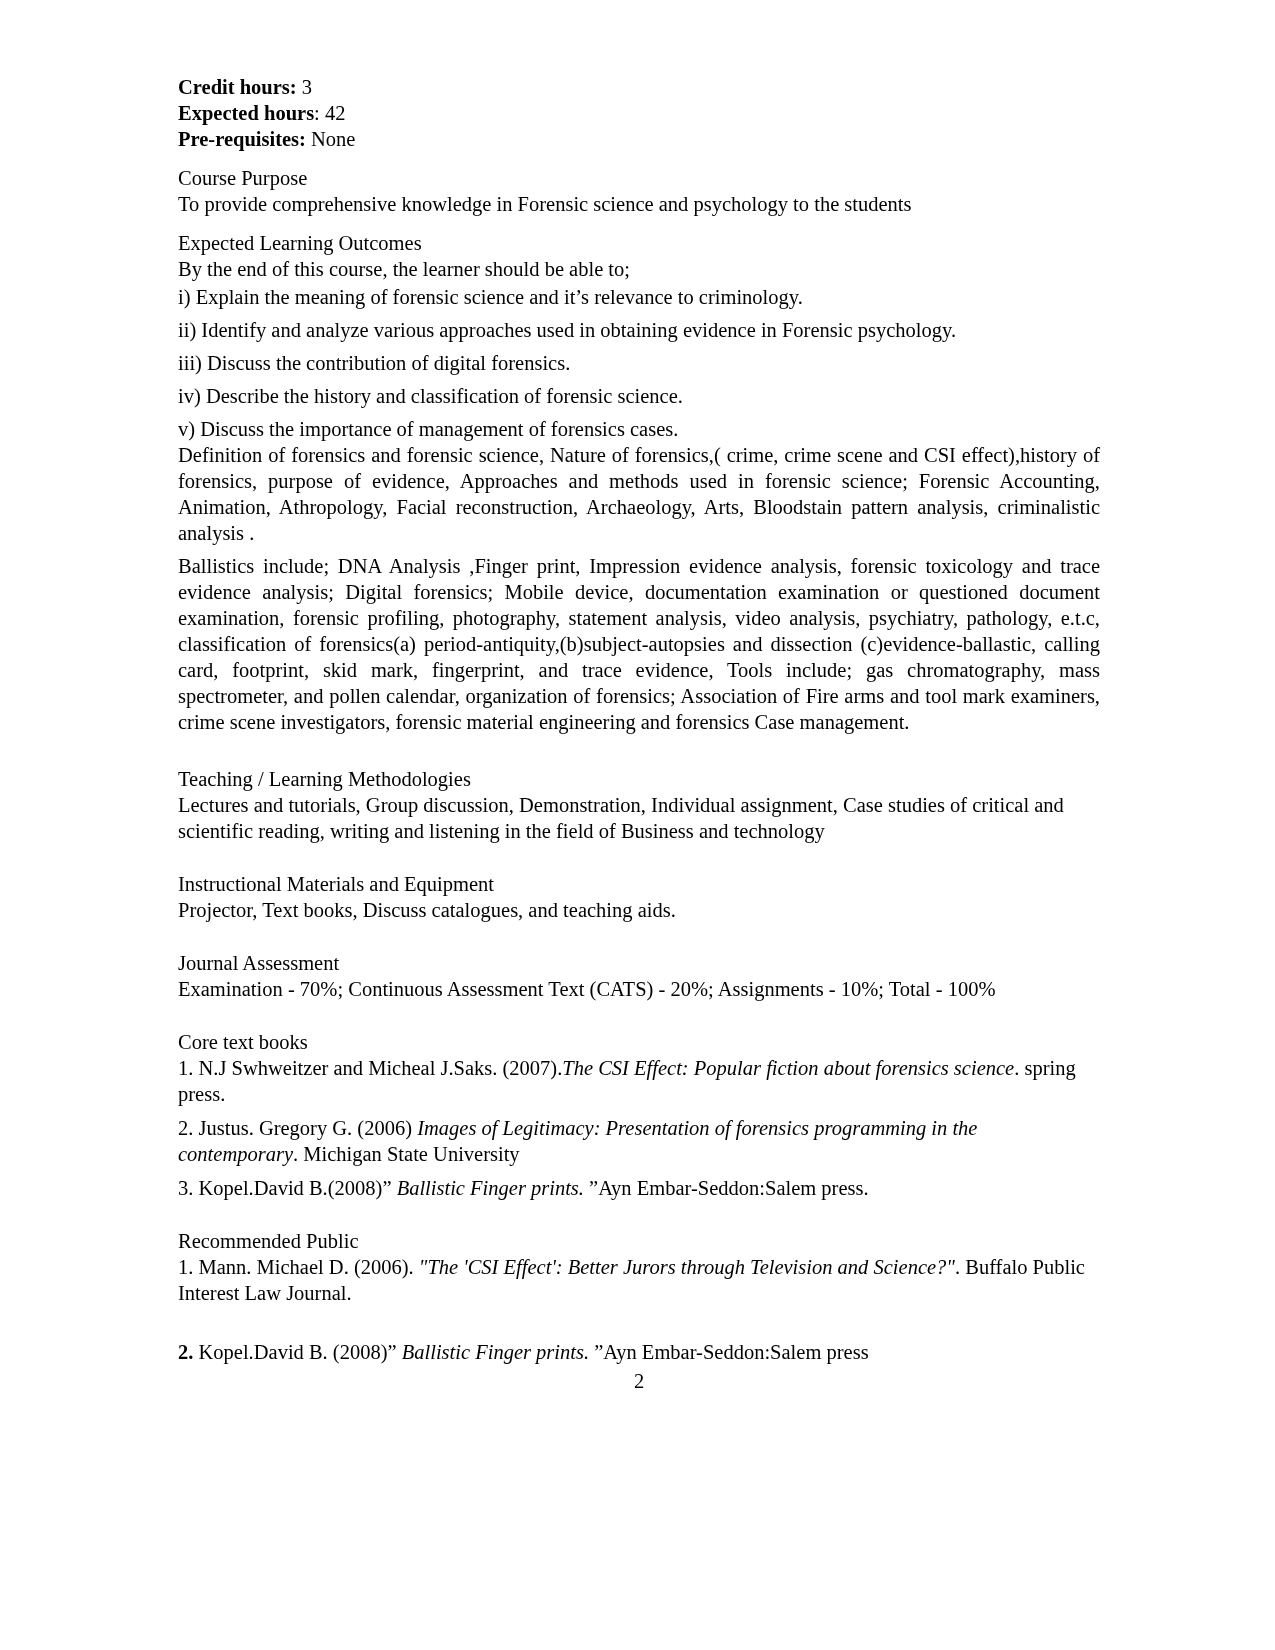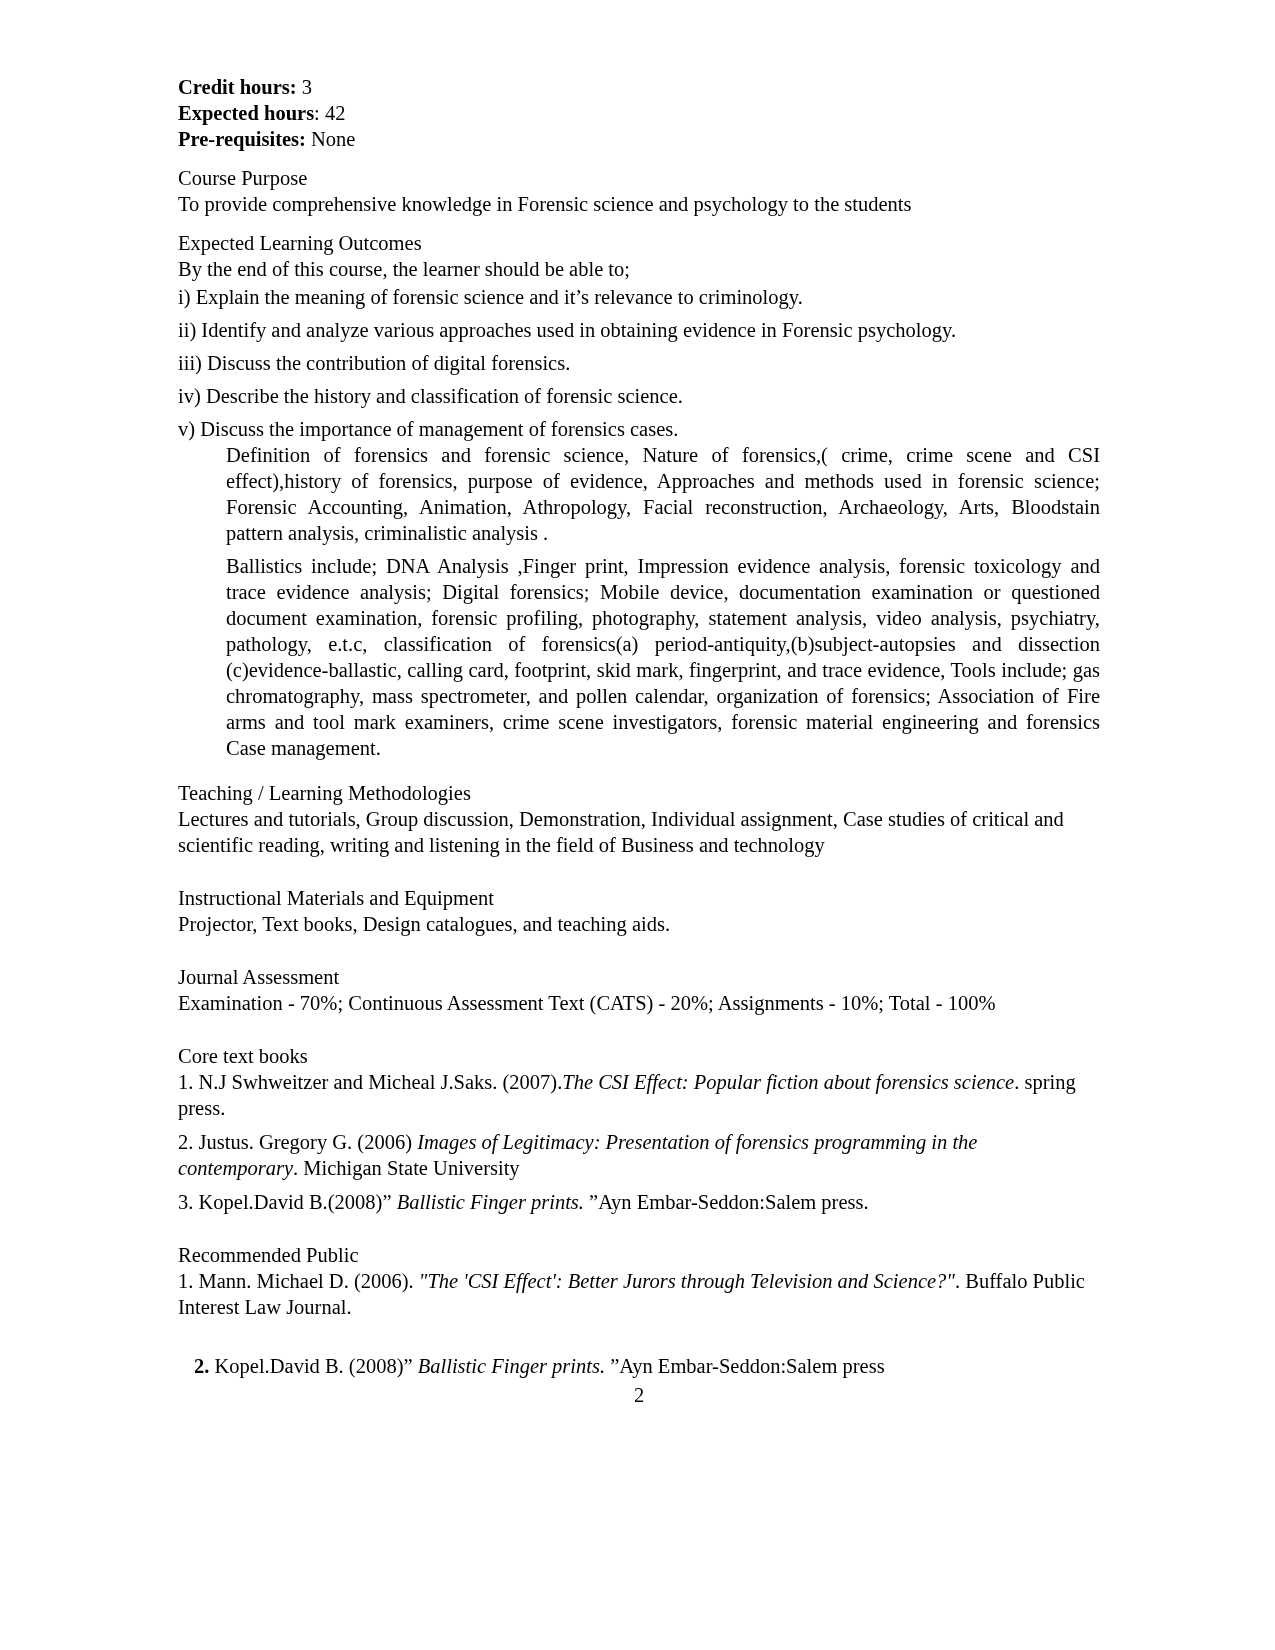--- a/index.html
+++ b/index.html
@@ -11,29 +11,29 @@
     font-family: "Liberation Serif", "DejaVu Serif", serif;
   }
   .page {
     padding: 74px 175px 20px 178px;
     font-size: 20.5px;
     line-height: 26px;
   }
   p { margin: 0; }
   .b { font-weight: bold; }
   .i { font-style: italic; }
-  .jus { text-align: justify; margin-left: 48px; }
+  .jus { text-align: justify; }
   .h { font-weight: normal; }
   .gap-xs { margin-top: 2px; }
   .gap-sm { margin-top: 7px; }
   .gap-md { margin-top: 13px; }
   .gap-lg { margin-top: 27px; }
-  .gap-xl { margin-top: 19px; }
+  .gap-xl { margin-top: 31px; }
   .gap-book { margin-top: 8px; }
-  .gap-rec { margin-top: 33px; margin-left: 16px; }
+  .gap-rec { margin-top: 33px; }
   .pgnum { text-align: center; margin-top: 3px; }
 </style>
 </head>
 <body>
 
 <div class="page">
 
   <header>
     <p><span class="b">Credit hours:</span><span> 3</span></p>
     <p><span class="b">Expected hours</span><span>: 42</span></p>
@@ -60,21 +60,21 @@
     <p class="jus gap-sm">Ballistics include; DNA Analysis ,Finger print, Impression evidence analysis, forensic toxicology and trace evidence analysis; Digital forensics; Mobile device, documentation examination or questioned document examination, forensic profiling, photography, statement analysis, video analysis, psychiatry, pathology, e.t.c, classification of forensics(a) period-antiquity,(b)subject-autopsies and dissection (c)evidence-ballastic, calling card, footprint, skid mark, fingerprint, and trace evidence, Tools include; gas chromatography, mass spectrometer, and pollen calendar, organization of forensics; Association of Fire arms and tool mark examiners, crime scene investigators, forensic material engineering and forensics Case management.</p>
   </section>
 
   <section>
     <p class="h gap-xl">Teaching / Learning Methodologies</p>
     <p>Lectures and tutorials, Group discussion, Demonstration, Individual assignment, Case studies of critical and scientific reading, writing and listening in the field of Business and technology</p>
   </section>
 
   <section>
     <p class="h gap-lg">Instructional Materials and Equipment</p>
-    <p>Projector, Text books, Design catalogues, and teaching aids.</p>
+    <p>Projector, Text books, Discuss catalogues, and teaching aids.</p>
   </section>
 
   <section>
     <p class="h gap-lg">Journal Assessment</p>
     <p>Examination - 70%; Continuous Assessment Text (CATS) - 20%; Assignments - 10%; Total - 100%</p>
   </section>
 
   <section>
     <p class="h gap-lg">Core text books</p>
     <p><span>1. N.J Swhweitzer and Micheal J.Saks. (2007).</span><span class="i">The CSI Effect: Popular fiction about forensics science</span><span>. spring press.</span></p>

